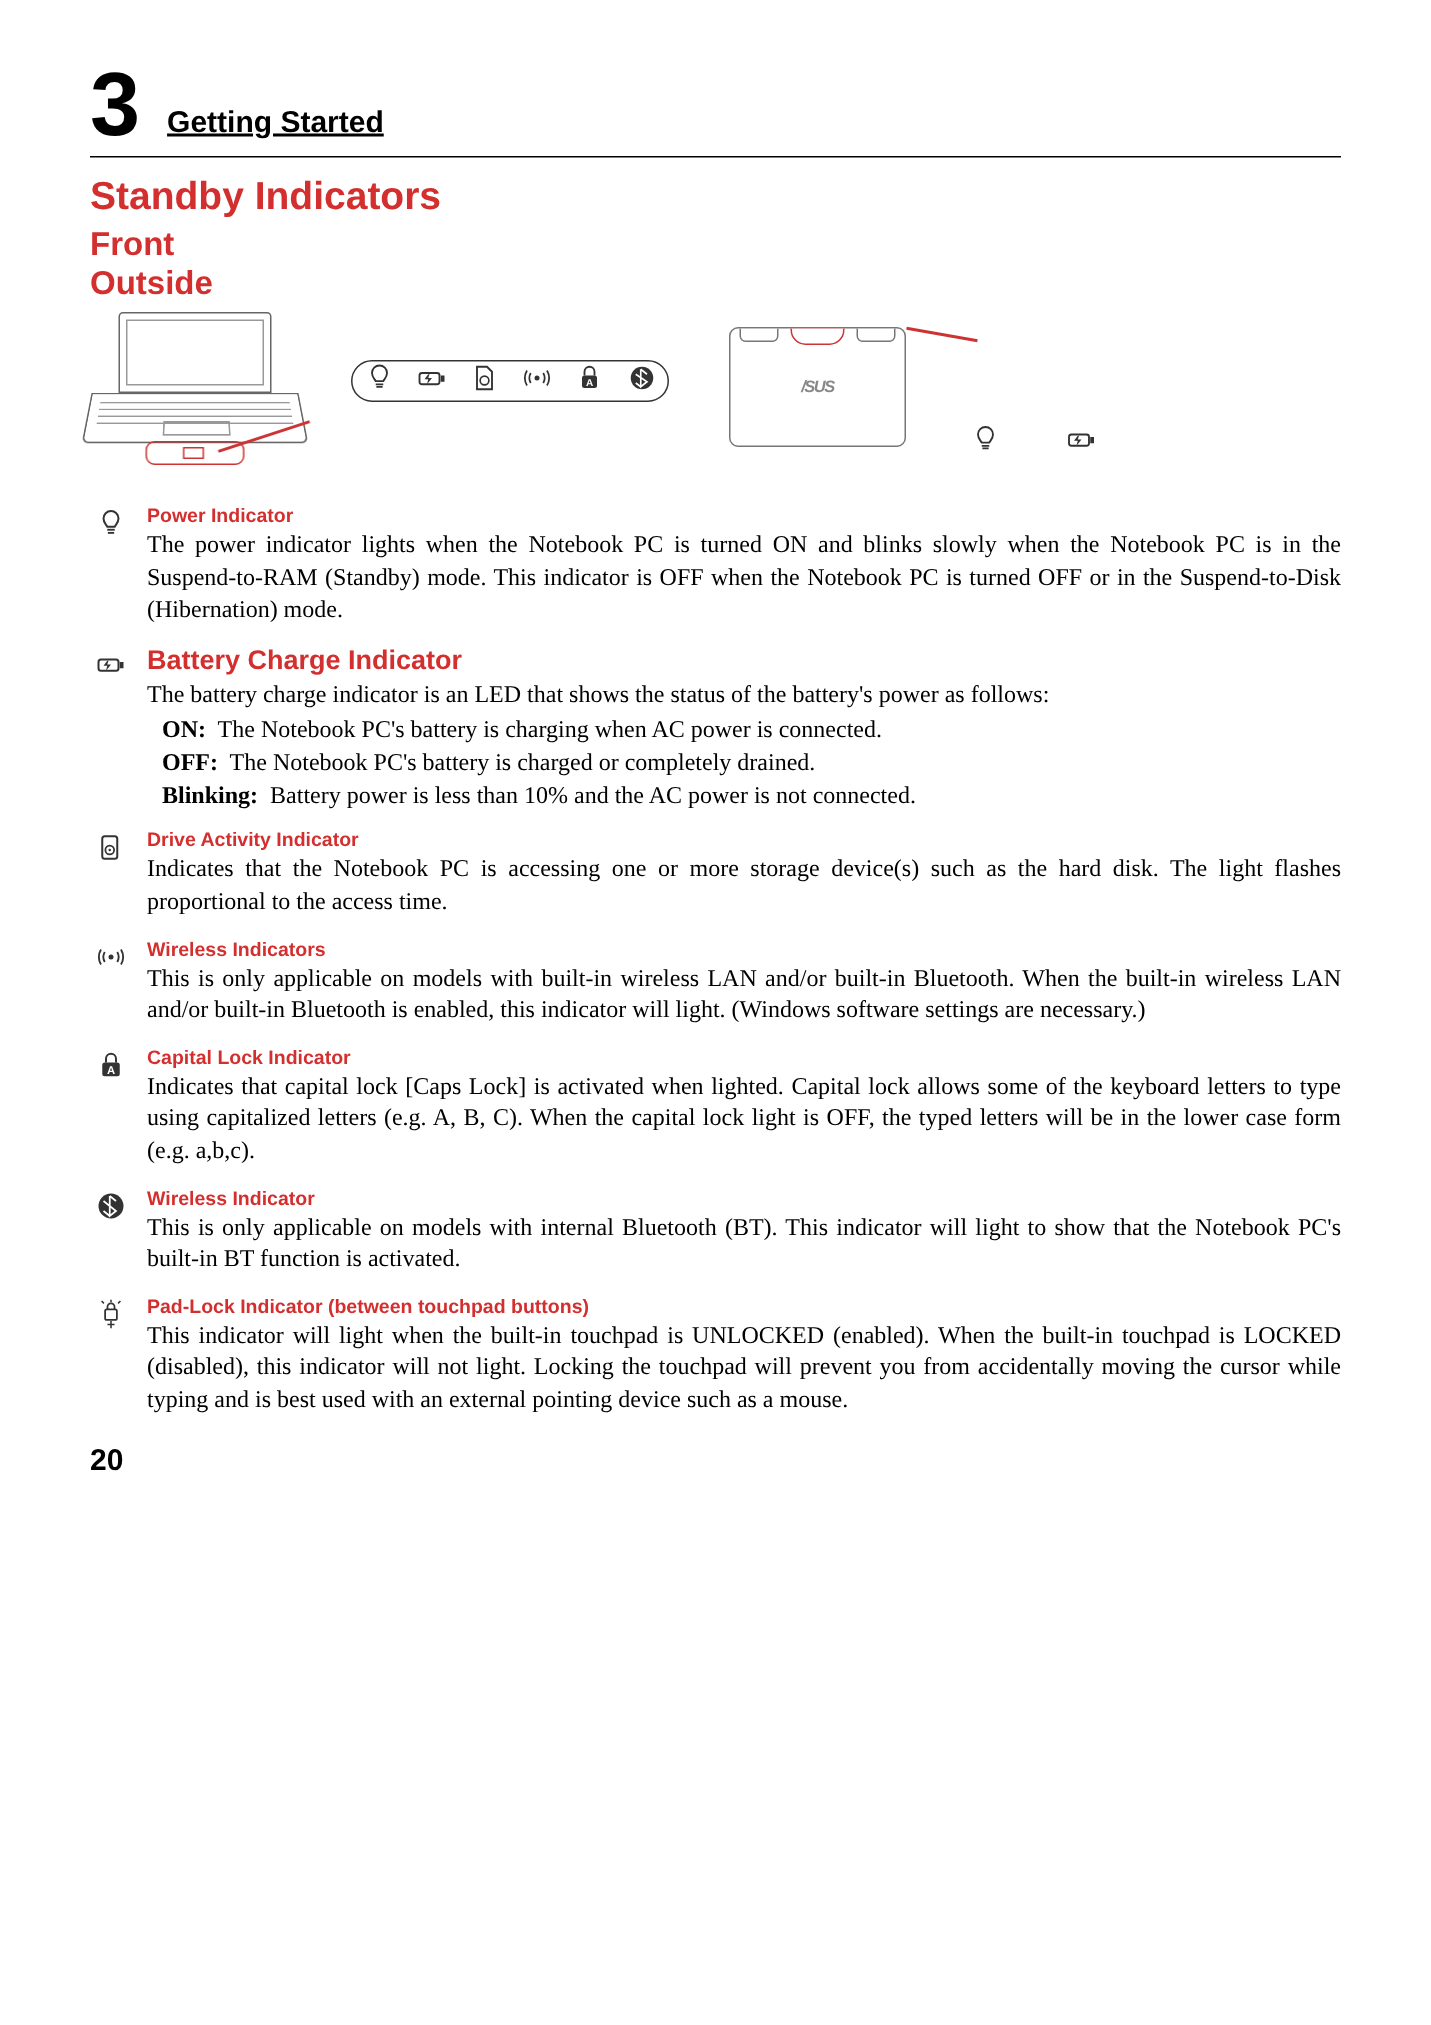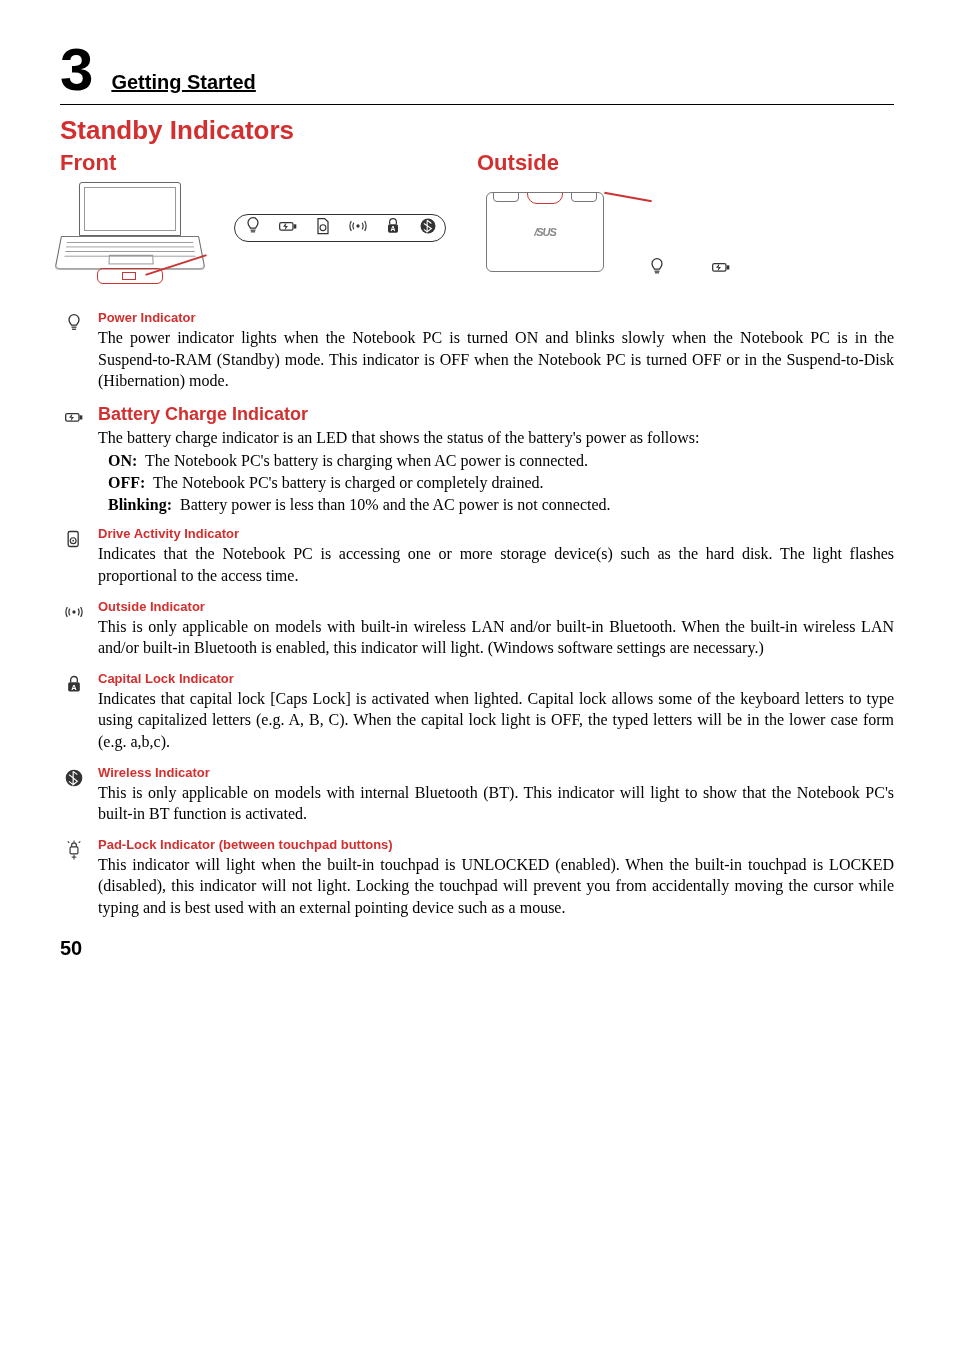--- a/index.html
+++ b/index.html
@@ -38,20 +38,21 @@
     font-family: Arial, Helvetica, sans-serif;
     font-weight: bold;
     font-size: 26px;
     color: #d32f2f;
     margin: 6px 0 4px 0;
   }
   .sub-row {
     display: flex;
     justify-content: space-between;
     margin-bottom: 6px;
+    flex-direction: column;
   }
   .sub-title {
     font-family: Arial, Helvetica, sans-serif;
     font-weight: bold;
     font-size: 22px;
     color: #d32f2f;
   }
   .sub-left { width: 48%; }
   .sub-right { width: 50%; }
   .illustration-row {
@@ -345,21 +346,21 @@
         <div class="entry-text">Indicates that the Notebook PC is accessing one or more storage device(s) such as the hard disk. The light flashes proportional to the access time.</div>
       </div>
     </div>
 
     <div class="entry">
       <div class="entry-icon"><svg class="icon-svg" viewBox="0 0 24 24">
             <circle cx="12" cy="12" r="2" fill="#333"></circle>
             <path d="M7 8a8 8 0 0 0 0 8M17 8a8 8 0 0 1 0 8M4 6a12 12 0 0 0 0 12M20 6a12 12 0 0 1 0 12" fill="none" stroke="#333" stroke-width="1.5"></path>
           </svg></div>
       <div class="entry-body">
-        <div class="entry-title big">Outside Indicator</div>
+        <div class="entry-title big">Wireless Indicators</div>
         <div class="entry-text">This is only applicable on models with built-in wireless LAN and/or built-in Bluetooth. When the built-in wireless LAN and/or built-in Bluetooth is enabled, this indicator will light. (Windows software settings are necessary.)</div>
       </div>
     </div>
 
     <div class="entry">
       <div class="entry-icon"><svg class="icon-svg" viewBox="0 0 24 24">
             <path d="M8 10V7a4 4 0 0 1 8 0v3" fill="none" stroke="#333" stroke-width="1.6"></path>
             <rect x="5" y="10" width="14" height="11" rx="2" fill="#333"></rect>
             <text x="12" y="19" text-anchor="middle" fill="#fff" font-family="Arial" font-size="9" font-weight="bold">A</text>
           </svg></div>
@@ -389,14 +390,14 @@
             <line x1="9" y1="23" x2="15" y2="23" stroke="#333" stroke-width="1.3"></line>
           </svg></div>
       <div class="entry-body">
         <div class="entry-title big">Pad-Lock Indicator (between touchpad buttons)</div>
         <div class="entry-text">This indicator will light when the built-in touchpad is UNLOCKED (enabled). When the built-in touchpad is LOCKED (disabled), this indicator will not light. Locking the touchpad will prevent you from accidentally moving the cursor while typing and is best used with an external pointing device such as a mouse.</div>
       </div>
     </div>
 
   </div>
 
-  <div class="page-num">50</div>
+  <div class="page-num">20</div>
 </div>
 
 </body></html>

